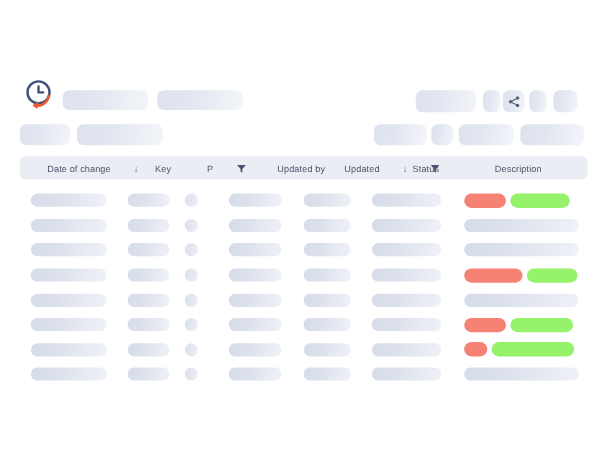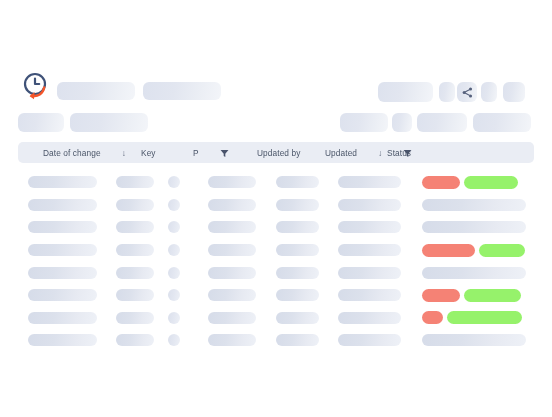--- a/index.html
+++ b/index.html
@@ -154,20 +154,23 @@
         <div class="th" style="width: 62px;">
           <span>Updated</span>
           <span class="gl">↓</span>
           <span class="filter-ico"><svg width="9" height="9" viewBox="0 0 10 10" fill="none">
   <path d="M0.6 1.1 H9.4 L5.9 5.2 V8.9 L4.1 7.8 V5.2 Z" fill="#49536b"></path>
 </svg></span>
         </div>
         <div class="th" style="width: 84px;">
           <span>Status</span>
         </div>
+        <div class="th" style="width: 112px;">
+          <span>Description</span>
+        </div>
       </div>
     <div class="tbody" id="tbody">
         <div class="trow">
           <div class="cell" style="width: 98px; padding-left: 10px;">
             <div class="sk bar" style="width: 69px;"></div>
           </div>
           <div class="cell" style="width: 52px; padding-left: 0px;">
             <div class="sk bar" style="width: 38px;"></div>
           </div>
           <div class="cell" style="width: 40px; padding-left: 0px;">

